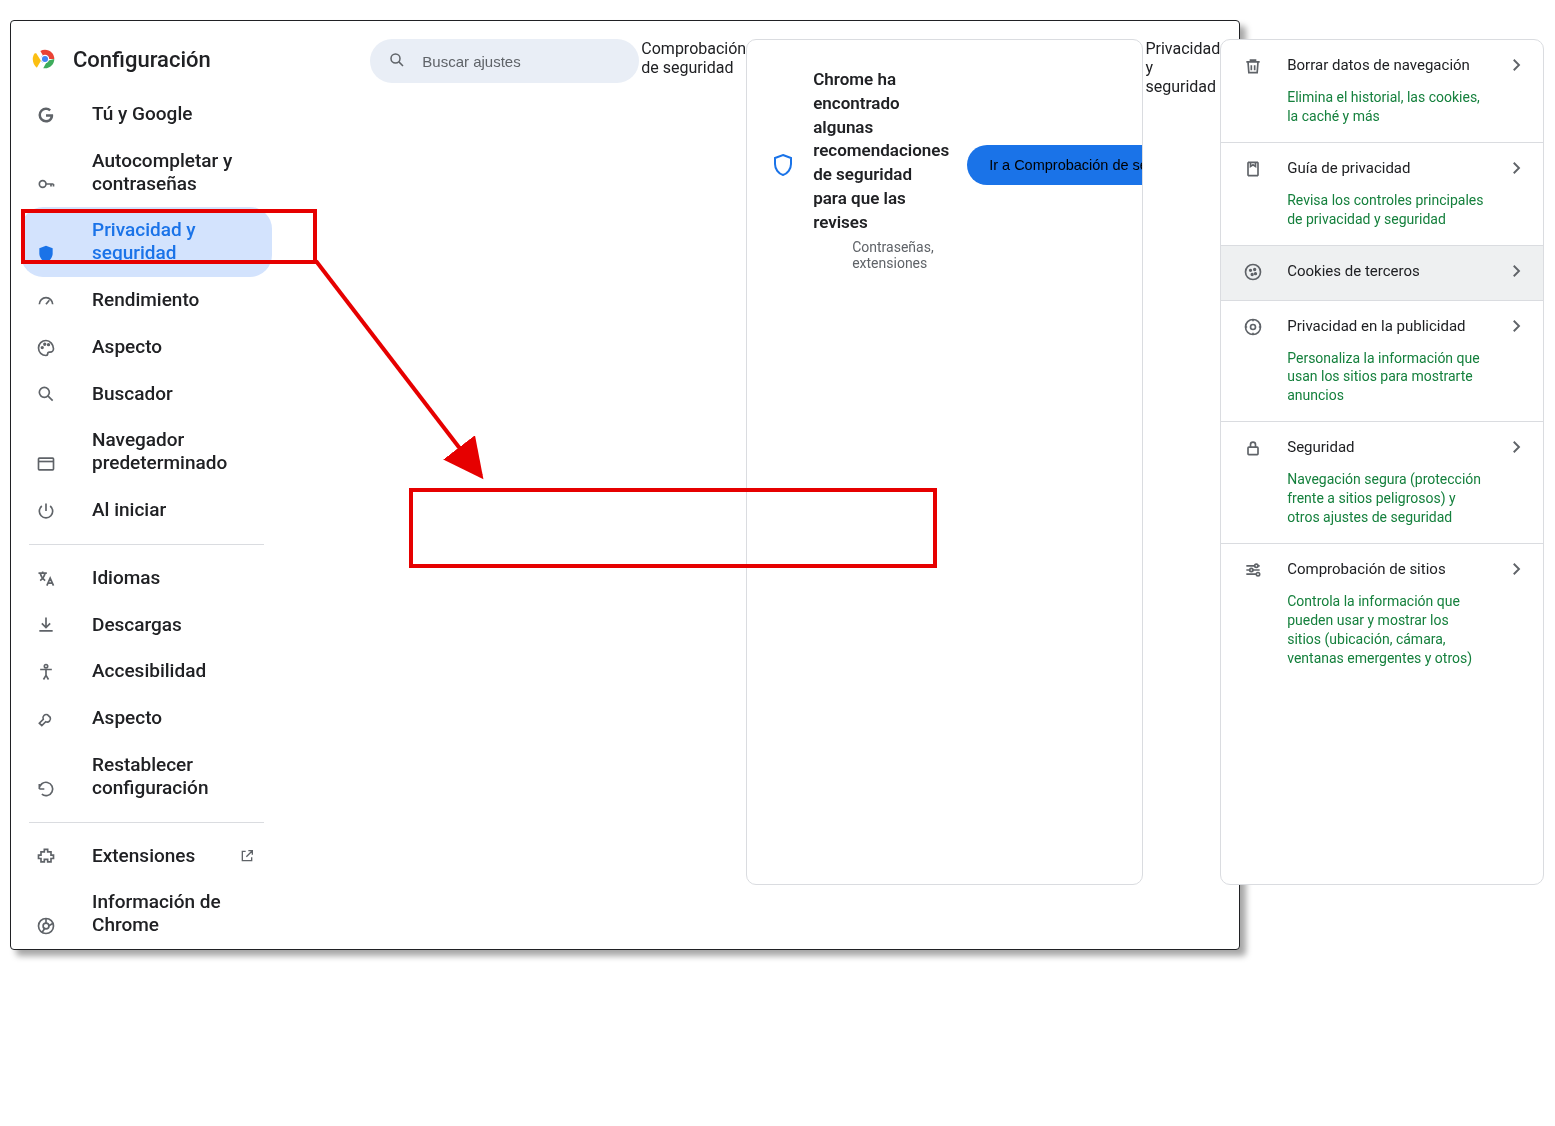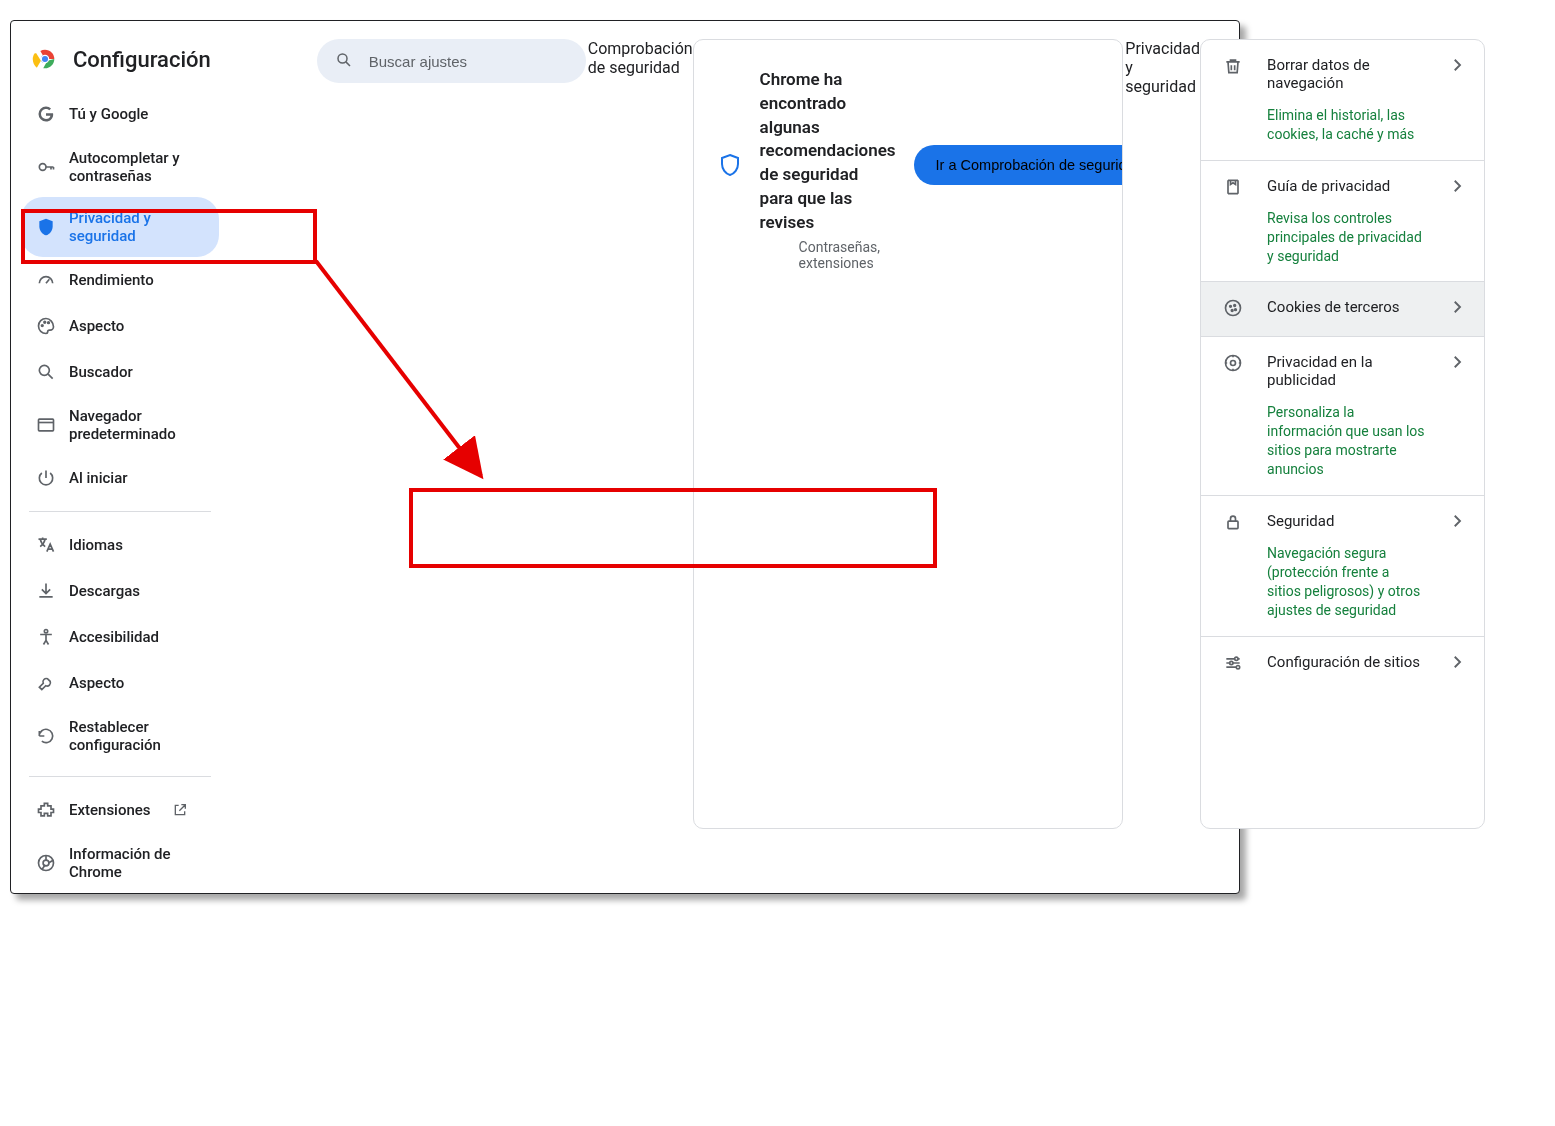--- a/index.html
+++ b/index.html
@@ -36,27 +36,27 @@
   }
   .brand-title {
     font-size: 22px;
     font-weight: 500;
   }
   .chrome-logo {
     width: 28px; height: 28px;
   }
   .nav-item {
     display: flex;
-    align-items: center;
-    gap: 12px;
+    align-items: flex-end;
+    gap: 35px;
     padding: 12px 14px;
     border-radius: 22px;
     cursor: pointer;
     color: #202124;
-    font-size: 15px;
+    font-size: 19px;
     font-weight: 500;
     line-height: 1.2;
   }
   .nav-item .ico {
     width: 22px; height: 22px;
     display: flex; align-items: center; justify-content: center;
     color: #5f6368;
     flex-shrink: 0;
   }
   .nav-item.selected {
@@ -456,21 +456,22 @@
       <div class="setting-row">
         <span class="ico">
             <svg viewBox="0 0 24 24" width="20" height="20" fill="none" stroke="currentColor" stroke-width="2">
               <path d="M4 7h10M18 7h2M4 12h4M12 12h8M4 17h12M20 17h0"></path>
               <circle cx="16" cy="7" r="2"></circle>
               <circle cx="10" cy="12" r="2"></circle>
               <circle cx="18" cy="17" r="2"></circle>
             </svg>
           </span>
         <div class="setting-text">
-          <div class="setting-title">Configuración de sitios</div>
+          <div class="setting-title">Comprobación de sitios</div>
+          <div class="setting-sub">Controla la información que pueden usar y mostrar los sitios (ubicación, cámara, ventanas emergentes y otros)</div>
         </div>
         <span class="chev">
             <svg viewBox="0 0 24 24" width="18" height="18" fill="none" stroke="currentColor" stroke-width="2.5">
               <path d="M9 5l7 7-7 7"></path>
             </svg>
           </span>
       </div>
     </div>
   </main>
 

